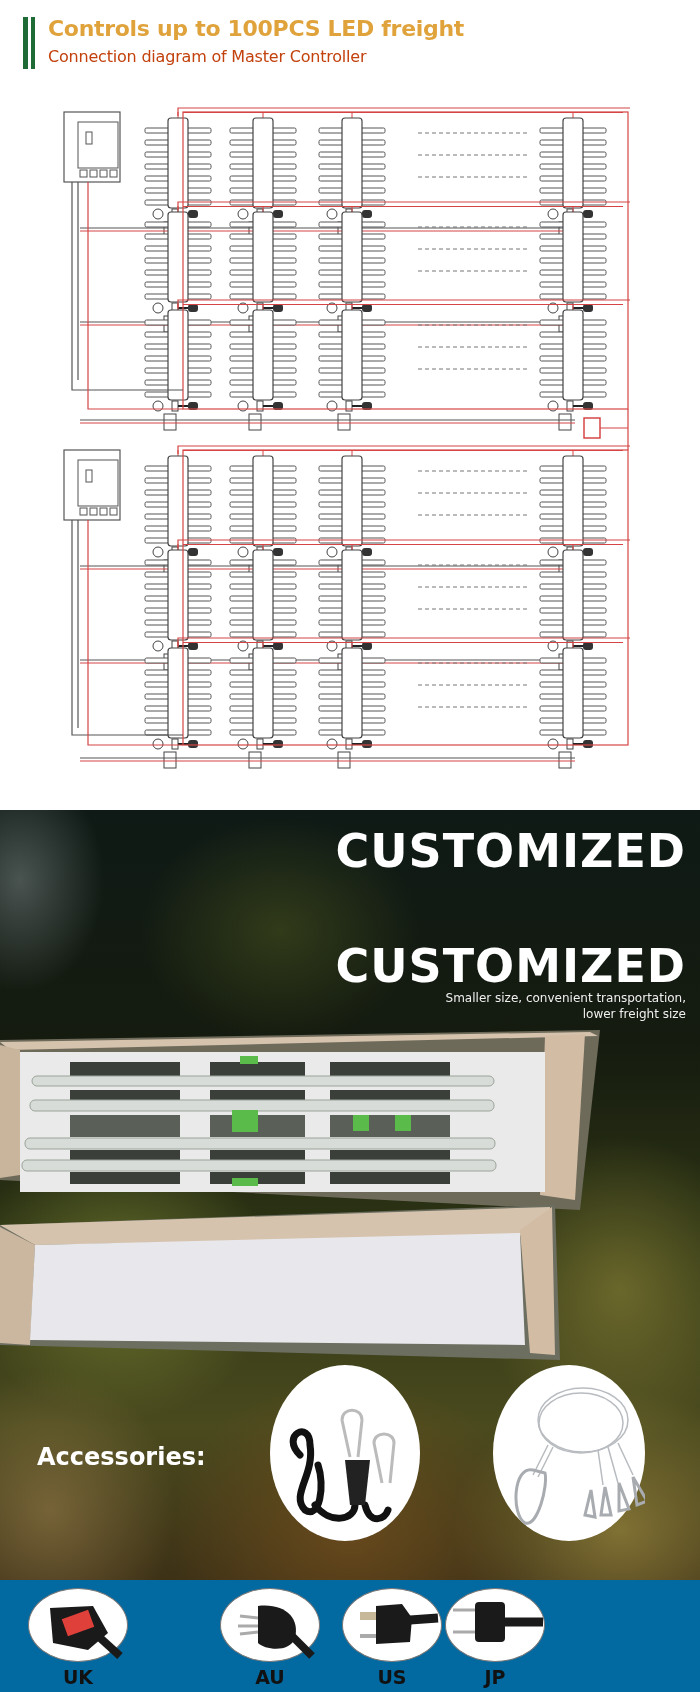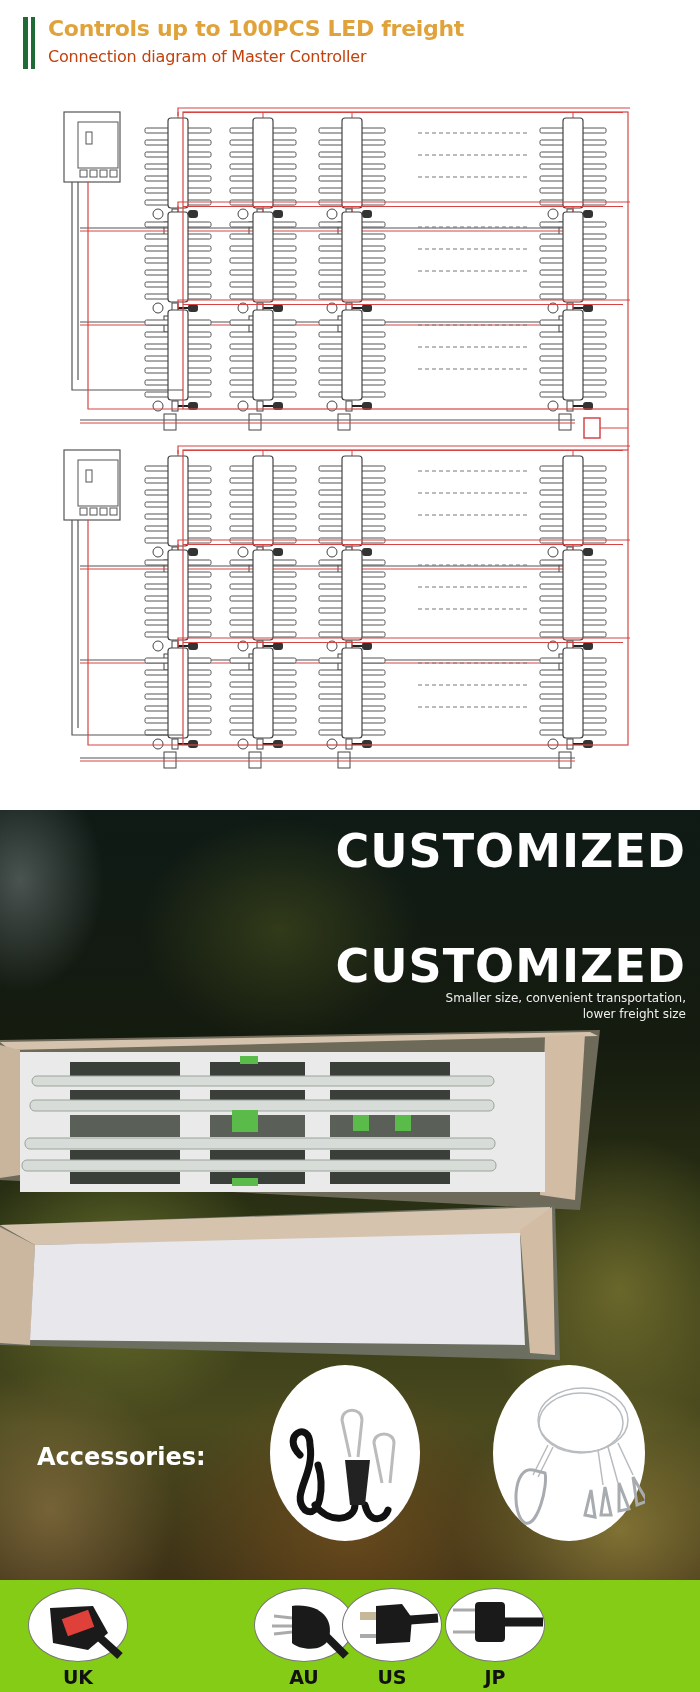--- a/index.html
+++ b/index.html
@@ -21,21 +21,21 @@
       radial-gradient(ellipse 200px 220px at 620px 480px, rgba(150,140,60,.55), transparent 70%),
       radial-gradient(ellipse 260px 220px at 350px 720px, rgba(120,80,30,.7), transparent 70%),
       radial-gradient(ellipse 240px 200px at 620px 720px, rgba(170,150,70,.6), transparent 70%),
       radial-gradient(ellipse 180px 200px at 50px 700px, rgba(160,130,80,.55), transparent 70%),
       linear-gradient(180deg,#0f1a16 0%,#151b0f 30%,#2d3414 55%,#4a4a1e 80%,#3d3116 100%);}
   .ttl{position:absolute;right:14px;color:#fff;font-weight:bold;font-family:"DejaVu Sans",sans-serif;font-size:46px;text-align:center;letter-spacing:1px;line-height:1;}
   .sub{position:absolute;right:14px;color:#f0f0f0;font-family:"DejaVu Sans",sans-serif;font-size:12px;text-align:left;line-height:16px;}
   .acc{position:absolute;left:37px;top:633px;color:#fff;font:bold 24px "DejaVu Sans",sans-serif;}
   .circle{position:absolute;background:#fff;border-radius:50%;}
   
-  #plugs{left:0;top:1580px;width:700px;height:112px;background:#84cc16;}
+  #plugs{left:0;top:1580px;width:700px;height:112px;background:#0369a1;}
   .plug{position:absolute;top:8px;width:100px;height:100px;}
   .plug .ring{position:absolute;left:0;top:0;width:98px;height:72px;border:1.2px solid #777;border-radius:50%;background:#fff;}
   .plug .lbl{position:absolute;left:0;width:100px;top:78px;text-align:center;font:bold 19px "DejaVu Sans",sans-serif;color:#111;}
 </style>
 </head>
 <body>
 
 <div id="hdr" class="abs">
   <div class="bar" style="left:23px"></div>
   <div class="bar" style="left:31px;width:4px"></div>
@@ -536,21 +536,21 @@
 <div id="plugs" class="abs">
   <div class="plug" style="left:28px">
     <div class="ring"></div>
     <svg class="abs" style="left:0;top:0" width="100" height="74">
       <path d="M22 20 L65 18 L80 45 L60 62 L25 55 Z" fill="#1a1a1a"></path>
       <rect x="36" y="26" width="28" height="18" fill="#e0403a" transform="rotate(-20 50 35)"></rect>
       <path d="M70 48 L92 68" stroke="#1a1a1a" stroke-width="8"></path>
     </svg>
     <div class="lbl">UK</div>
   </div>
-  <div class="plug" style="left:254px">
+  <div class="plug" style="left:220px">
     <div class="ring"></div>
     <svg class="abs" style="left:0;top:0" width="100" height="74">
       <path d="M20 28 L38 30 M18 38 L38 38 M20 46 L38 44" stroke="#aaa" stroke-width="3"></path>
       <path d="M38 18 C65 15 80 30 75 50 C70 65 45 62 38 55 Z" fill="#1a1a1a"></path>
       <path d="M72 48 L92 68" stroke="#1a1a1a" stroke-width="8"></path>
     </svg>
     <div class="lbl">AU</div>
   </div>
   <div class="plug" style="left:342px">
     <div class="ring"></div>

